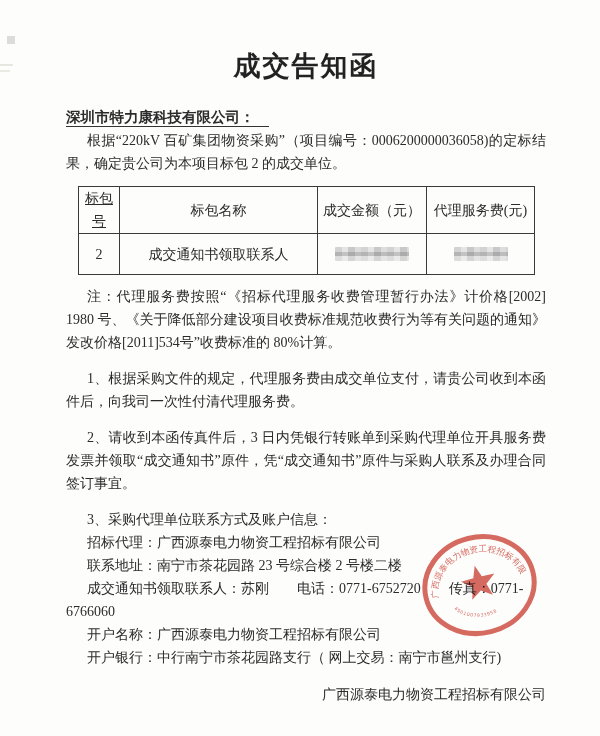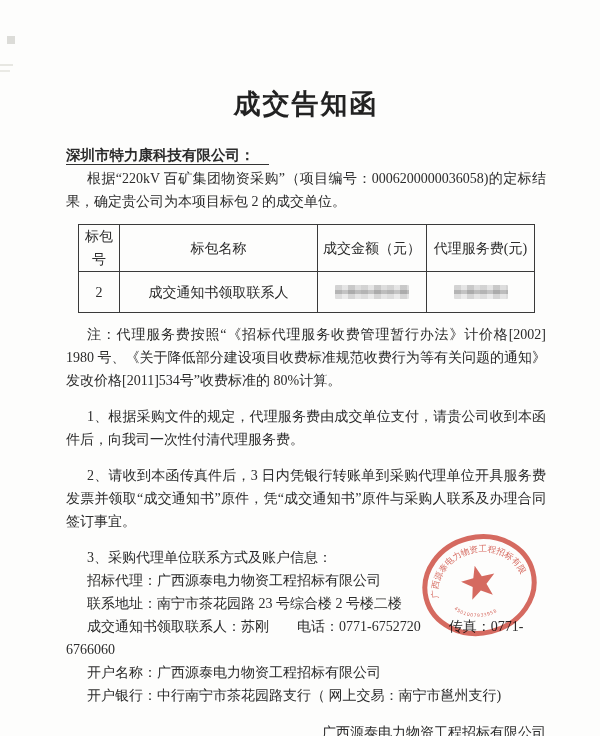--- a/index.html
+++ b/index.html
@@ -19,21 +19,21 @@
     position:relative;
     padding:0 54px 0 66px;
     font-size:14px;
     line-height:23px;
   }
   .title{
     text-align:center;
     font-size:27px;
     font-weight:bold;
     letter-spacing:2px;
-    padding-top:88px;
+    padding-top:50px;
     line-height:32px;
     color:#222;
   }
   .addressee{
     margin-top:24px;
     font-weight:bold;
     font-size:14.5px;
   }
   .addressee span{
     border-bottom:1.5px solid #333;
@@ -54,21 +54,21 @@
   }
   table.bid th,table.bid td{
     border:1.5px solid #3a3a3a;
     text-align:center;
     font-weight:normal;
     font-size:14px;
     padding:0;
   }
   table.bid th{height:33px;}
   table.bid td{height:40px;}
-  .col-no{width:40px;}
+  .col-no{width:40px;text-decoration:underline;}
   .col-name{width:197px;}
   .col-amt{width:108px;}
   .col-fee{width:107px;}
   .redact{
     height:14px;margin:0 auto;border-radius:1px;
     background-image:
       repeating-linear-gradient(0deg, rgba(255,255,255,0.35) 0 5px, rgba(120,120,120,0.28) 5px 9px, rgba(255,255,255,0.15) 9px 14px),
       repeating-linear-gradient(90deg, #cbcbcb 0 7px, #e0e0e0 7px 13px, #bfbfbf 13px 20px, #d7d7d7 20px 26px);
   }
   .redact.amount{width:74px;}

